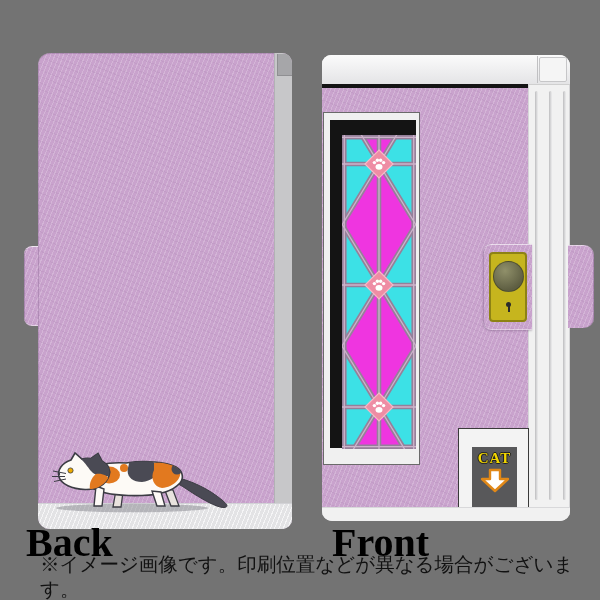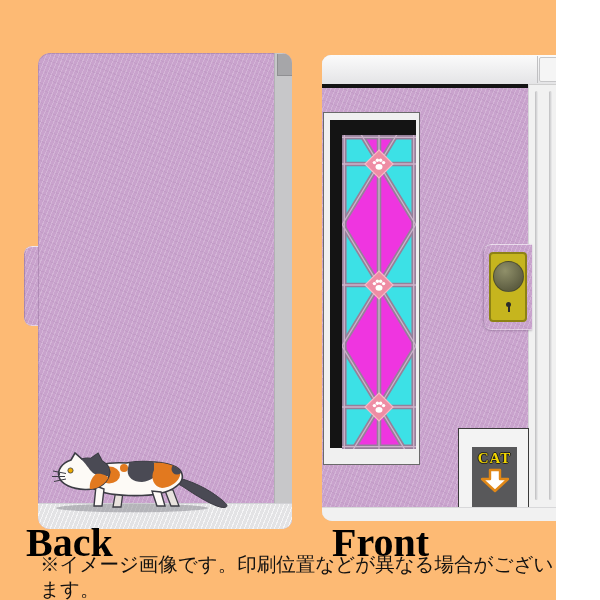--- a/index.html
+++ b/index.html
@@ -5,21 +5,21 @@
   :root{
     --case:#c9a3cd; --pages-gray:#c7c7c9; --notch-gray:#a6a6a9;
     --edge-white:#f1f1f1; --frame-black:#141414;
     --magenta:#ef35e0; --cyan:#3ce1e6; --lattice:#95809a; --lattice-light:#cdb3cb;
     --paw-diamond:#ee8da4; --paw-diamond-edge:#f6b9c6;
     --gold:#c6b51e; --gold-border:#8d8214;
     --label-bg:#58585a; --label-text:#f2d600; --arrow-border:#e08818;
     --cat-dark:#4a4a54; --cat-orange:#e2791f; --cat-white:#fdfaf6; --text:#111;
   }
   html,body{margin:0;padding:0;background:#fff;}
-  .stage{position:relative;width:556px;height:600px;background:#fdba74;overflow:hidden;
+  .stage{position:relative;width:600px;height:600px;background:#737373;overflow:hidden;
          font-family:"Liberation Sans",sans-serif;}
   .tex{background-color:var(--case);
        background-image:repeating-linear-gradient(112deg,rgba(255,255,255,.20) 0 1px,rgba(255,255,255,0) 1px 4px),
                         repeating-linear-gradient(22deg,rgba(110,70,120,.07) 0 1px,rgba(0,0,0,0) 1px 6px);}
   .texlight{background-color:#ececee;
        background-image:repeating-linear-gradient(112deg,rgba(255,255,255,.5) 0 1px,rgba(0,0,0,.04) 1px 4px);}
   
   .back-tab{position:absolute;left:24px;top:246px;width:18px;height:80px;border-radius:8px 0 0 8px;
             box-shadow:inset 0 1px 0 rgba(255,255,255,.7), inset 0 -1px 0 rgba(255,255,255,.5), inset 1px 0 0 rgba(120,90,130,.4);}
   .back-case{position:absolute;left:38px;top:53px;width:254px;height:476px;border-radius:12px 10px 10px 12px;

